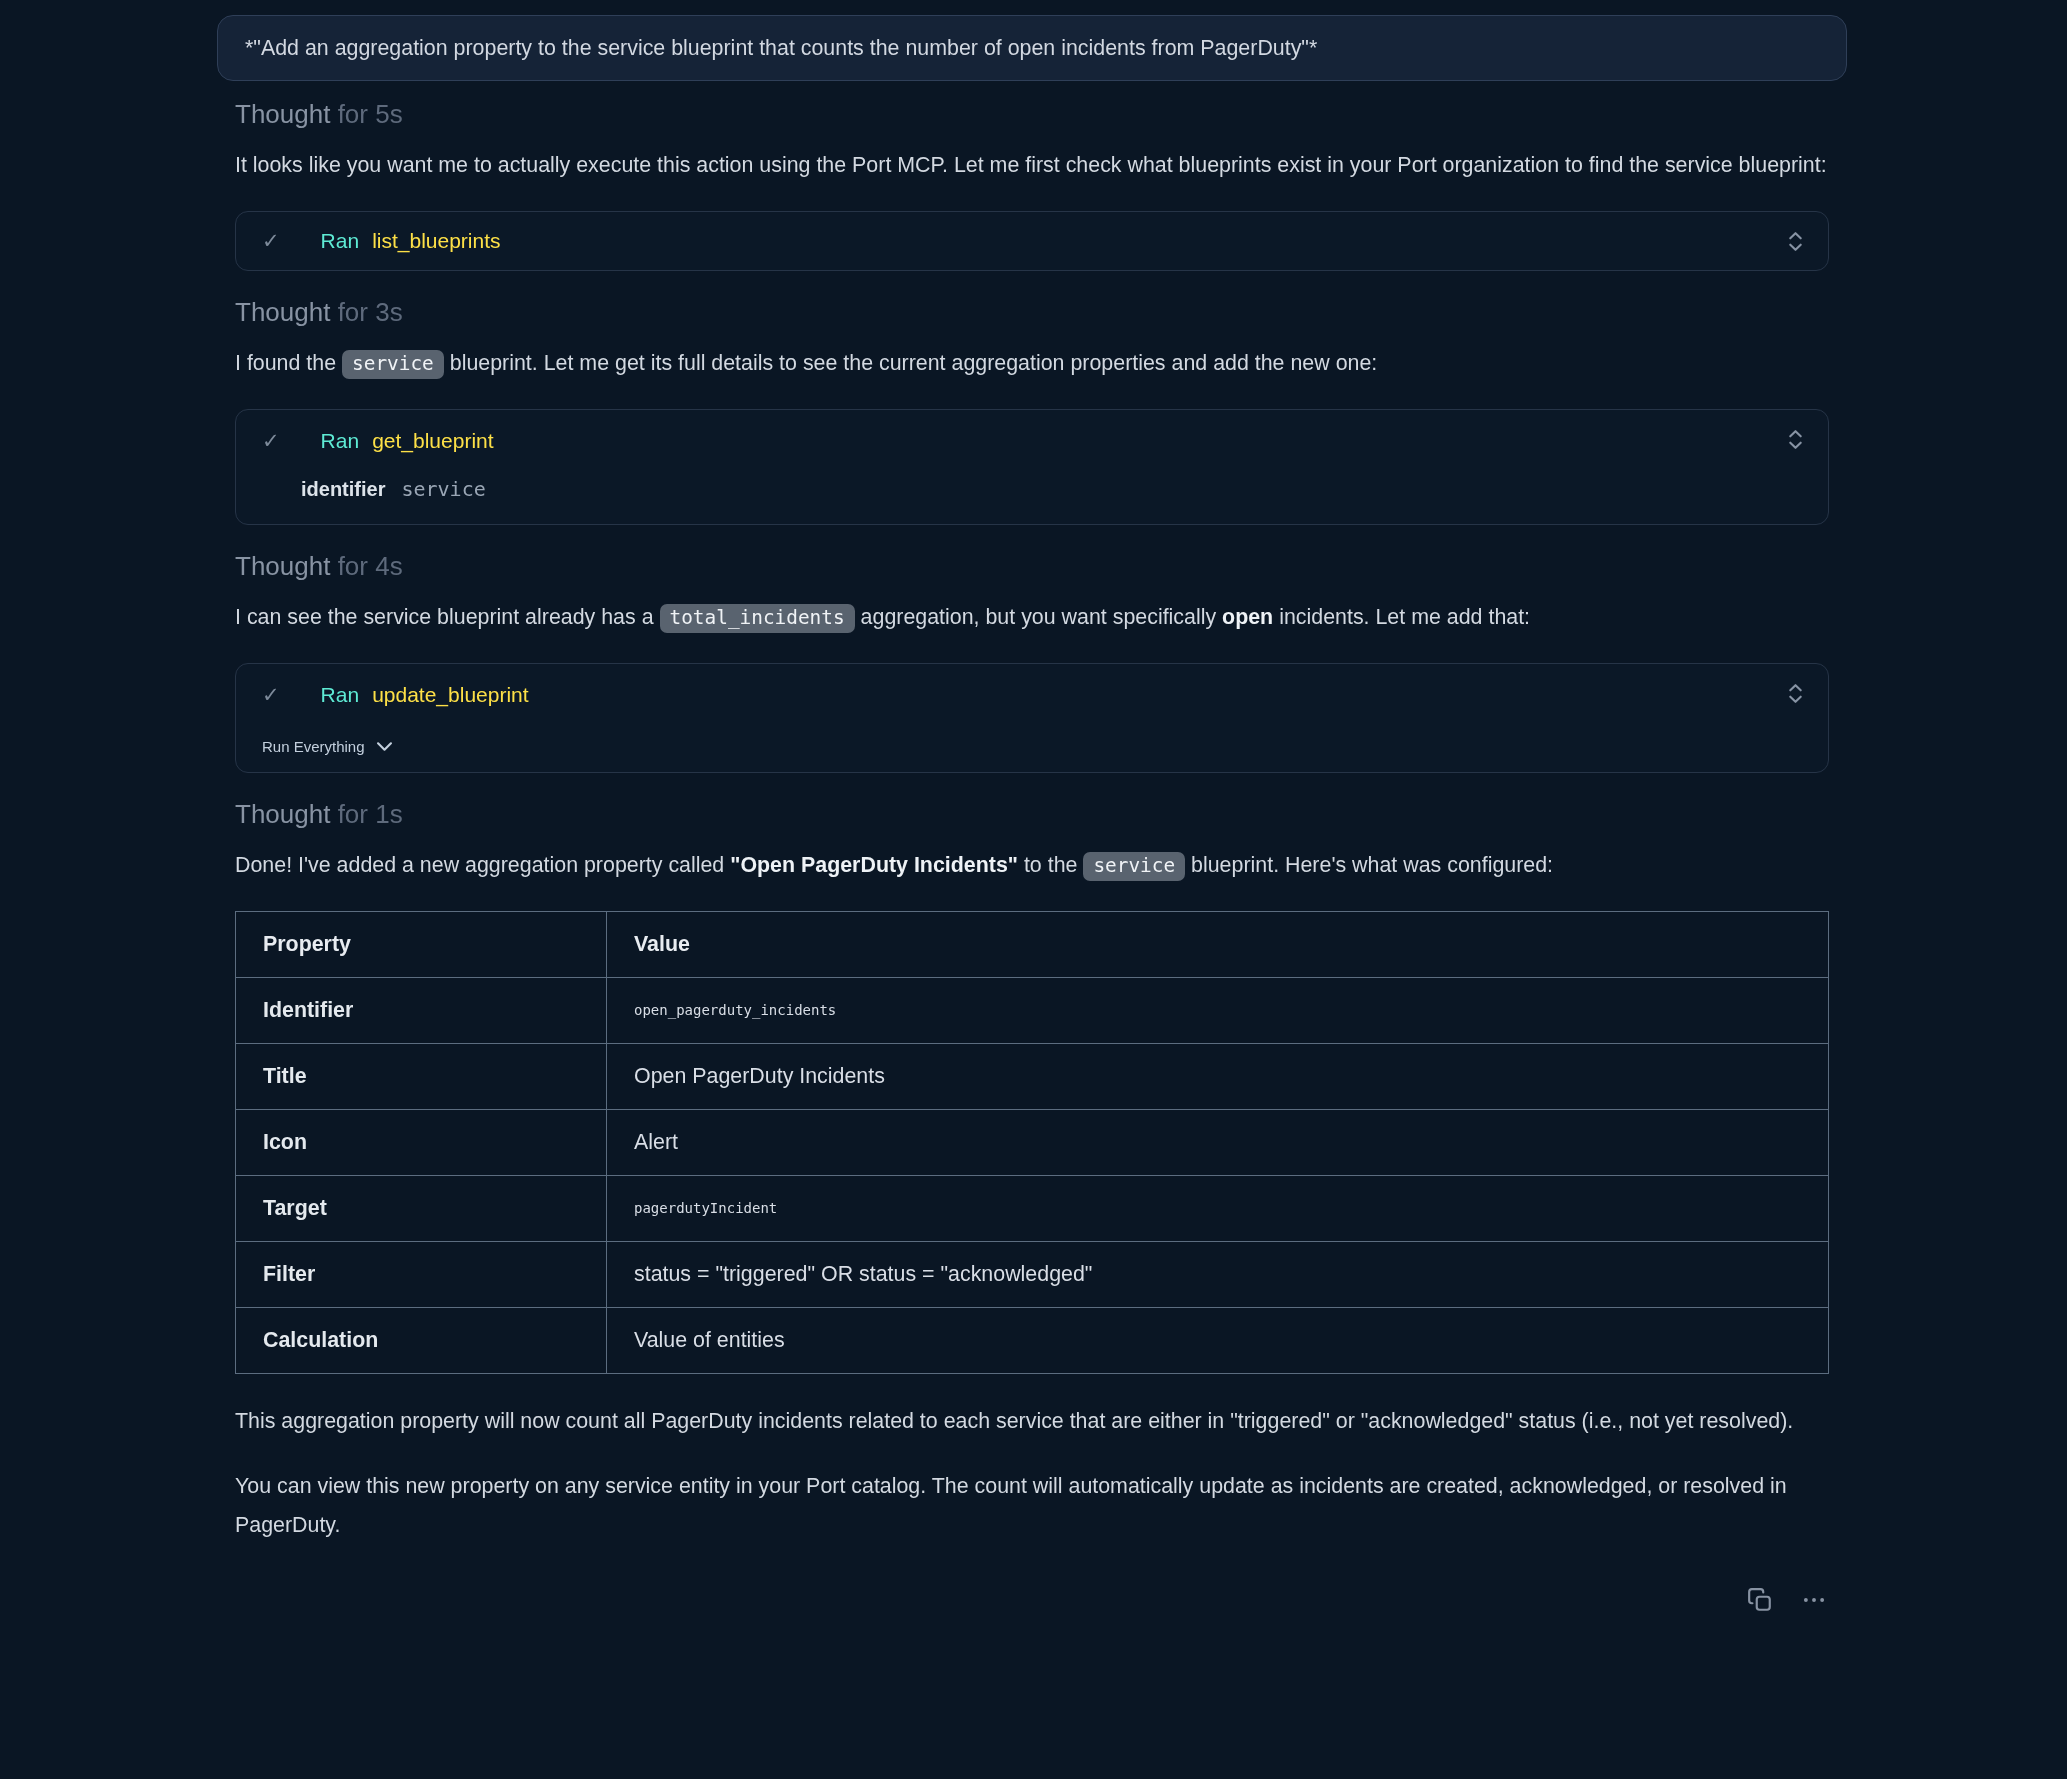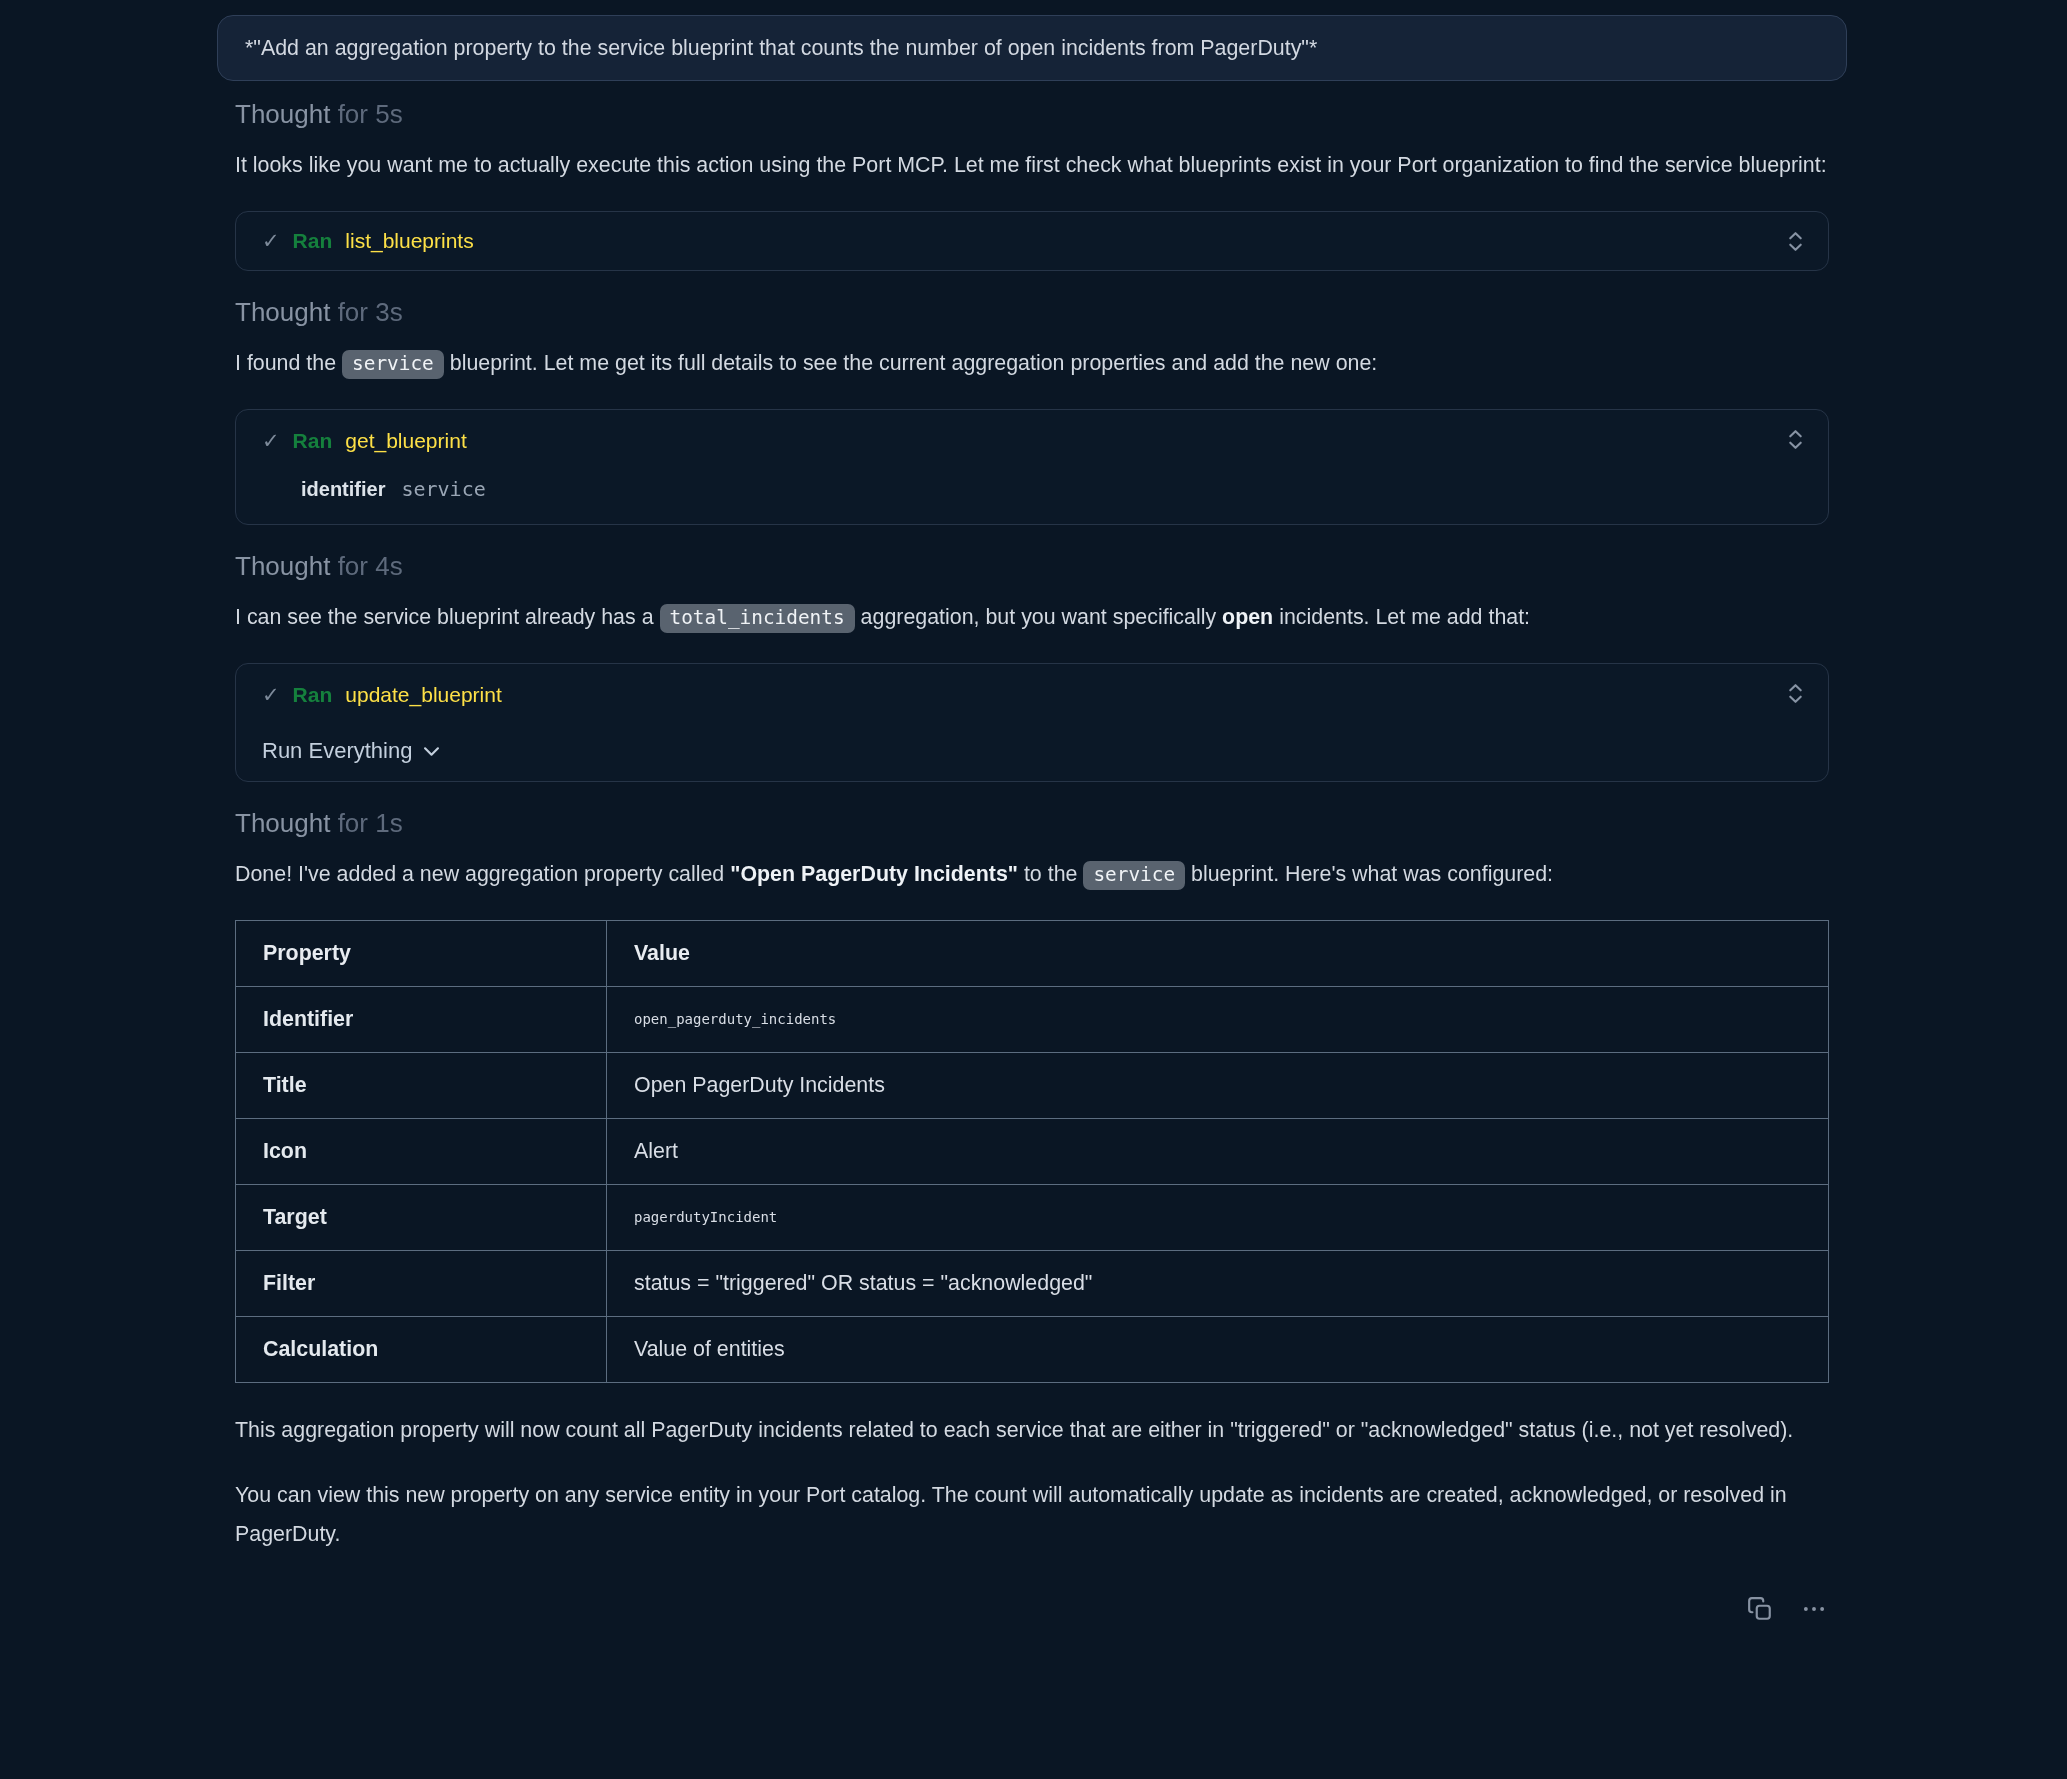--- a/index.html
+++ b/index.html
@@ -69,40 +69,40 @@
   }
   .tool-box.tall { padding: 17px 26px; }
   .tool-row {
     display: flex;
     align-items: center;
     gap: 13px;
     font-size: 21px;
     line-height: 28px;
   }
   .check { color: #7d8a9a; font-size: 21px; }
-  .ran-label { color: #15803d; font-weight: 700; }
+  .ran-label { color: #5eead4; font-weight: 400; margin-left: 28px; }
   .tool-name { color: #fde047; }
   .param-row {
     margin: 22px 0 6px 39px;
     display: flex;
     align-items: baseline;
     gap: 16px;
   }
   .param-key { font-size: 20px; font-weight: 700; color: #dde3ea; }
   .param-value {
     font-family: "DejaVu Sans Mono", monospace;
     font-size: 20px;
     color: #9aa6b5;
   }
   .footer-row {
     margin-top: 29px;
     display: flex;
     align-items: center;
     gap: 12px;
-    font-size: 22px;
+    font-size: 15px;
     color: #c3cfdd;
     cursor: pointer;
     width: fit-content;
   }
   .expander {
     position: absolute;
     right: 20px;
     top: 14px;
     width: 26px;
     height: 30px;

